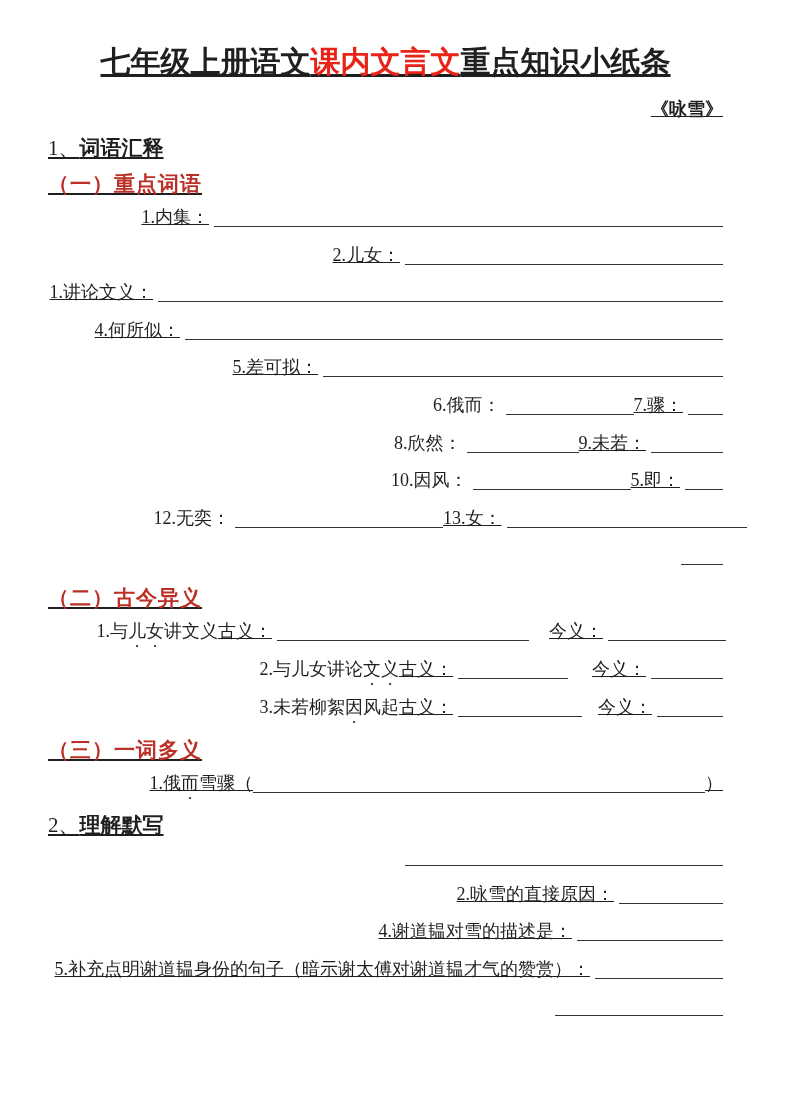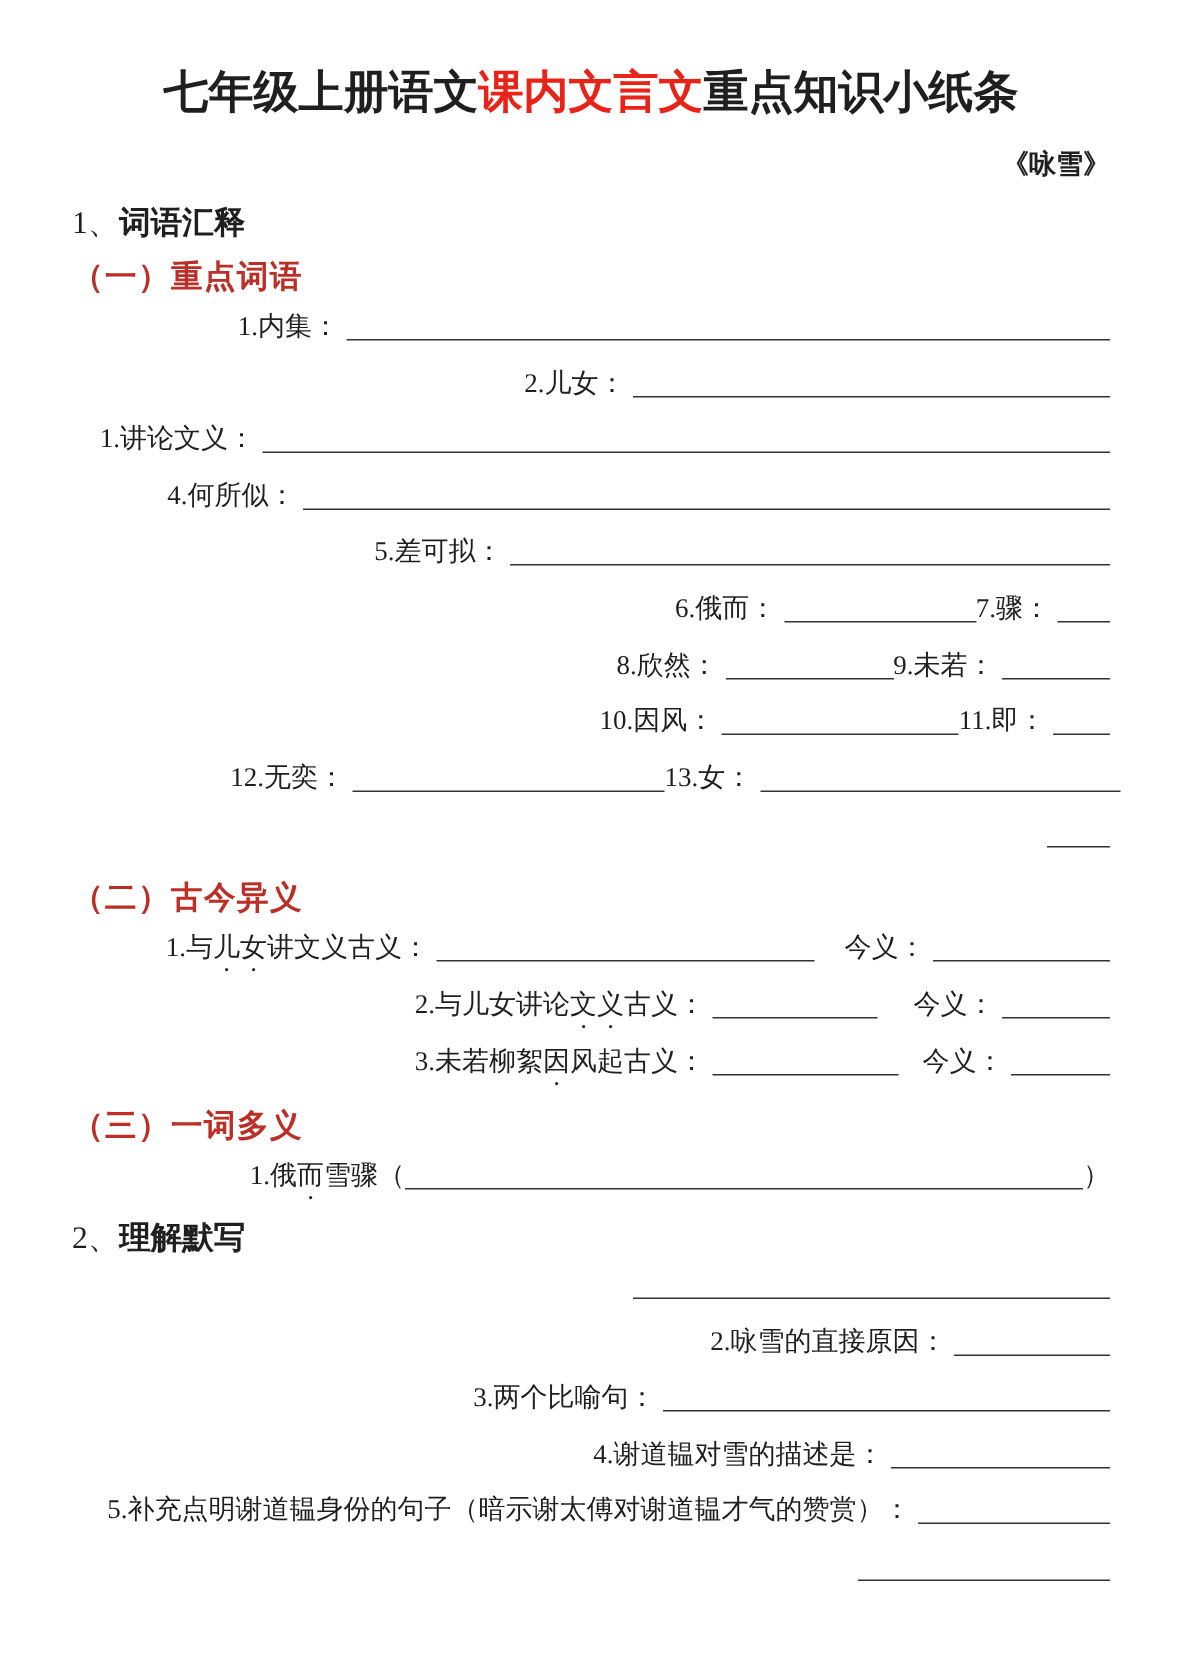--- a/index.html
+++ b/index.html
@@ -1,18 +1,18 @@
 <!DOCTYPE html>
 <html><head>
 <meta charset="utf-8">
 <style>
   html,body{margin:0;padding:0;background:#fff;}
   body{width:790px;height:1118px;overflow:hidden;
        font-family:"Liberation Serif","DejaVu Serif",serif;color:#1f1f1f;}
-  .page{padding:0 50px 0 48px;}
+  .page{padding:0 67px 0 48px;text-decoration:underline;}
   .title{margin-top:42px;line-height:40px;font-size:30px;font-weight:bold;
          text-align:center;letter-spacing:0;}
   .title .red{color:#e82318;}
   .subtitle{margin-top:14px;line-height:26px;font-size:18px;font-weight:bold;text-align:right;}
   .sec-head{margin-top:14px;line-height:25px;font-size:21px;}
   .sec-head .num{font-weight:normal;}
   .sec-head .t{font-weight:bold;}
   .sec-head.second{margin-top:10px;}
   .red-head{margin-top:8px;line-height:30px;font-size:21px;font-weight:bold;
             color:#bb2f26;letter-spacing:1px;}
@@ -41,40 +41,39 @@
   <div class="red-head">（一）重点词语</div>
 
   <div class="row"><span>1.内集：</span><span class="ul" style="width:509px"></span></div>
   <div class="row"><span>2.儿女：</span><span class="ul" style="width:318px"></span></div>
   <div class="row"><span>1.讲论文义：</span><span class="ul" style="width:565px"></span></div>
   <div class="row"><span>4.何所似：</span><span class="ul" style="width:538px"></span></div>
   <div class="row"><span>5.差可拟：</span><span class="ul" style="width:400px"></span></div>
 
   <div class="row"><span class="cl"><span>6.俄而：</span><span class="ul" style="width:128px"></span></span><span>7.骤：</span><span class="ul" style="width:35px"></span></div>
   <div class="row"><span class="cl"><span>8.欣然：</span><span class="ul" style="width:112px"></span></span><span>9.未若：</span><span class="ul" style="width:72px"></span></div>
-  <div class="row"><span class="cl"><span>10.因风：</span><span class="ul" style="width:158px"></span></span><span>11.即：</span><span class="ul" style="width:38px"></span></div>
+  <div class="row"><span class="cl"><span>10.因风：</span><span class="ul" style="width:158px"></span></span><span>5.即：</span><span class="ul" style="width:38px"></span></div>
   <div class="row"><span class="cl"><span>12.无奕：</span><span class="ul" style="width:208px"></span></span><span>13.女：</span><span class="ul" style="width:240px"></span></div>
 
   <div class="row"><span class="ul" style="width:42px;margin-left:0"></span></div>
 
   <div class="red-head">（二）古今异义</div>
 
   <div class="row"><span class="phrase"><span>1.与</span><span class="emph">儿女</span><span>讲文义</span></span><span>古义：</span><span class="ul" style="width:252px"></span><span class="jin-gap1">今义：</span><span class="ul" style="width:118px"></span></div>
 
   <div class="row"><span class="phrase"><span>2.与儿女讲论</span><span class="emph">文义</span><span></span></span><span>古义：</span><span class="ul" style="width:110px"></span><span class="jin-gap2">今义：</span><span class="ul" style="width:72px"></span></div>
 
   <div class="row"><span class="phrase"><span>3.未若柳絮</span><span class="emph">因</span><span>风起</span></span><span>古义：</span><span class="ul" style="width:124px"></span><span class="jin-gap3">今义：</span><span class="ul" style="width:66px"></span></div>
 
   <div class="red-head">（三）一词多义</div>
 
   <div class="row"><span>1.俄</span><span class="emph">而</span><span>雪骤</span><span>（</span><span class="ul" style="width:452px;margin-left:0"></span><span>）</span></div>
 
   <div class="sec-head second"><span class="num">2、</span><span class="t">理解默写</span></div>
 
   <div class="row"><span class="ul" style="width:318px"></span></div>
   <div class="row"><span>2.咏雪的直接原因：</span><span class="ul" style="width:104px"></span></div>
-  <div class="row"><span>3.两个比喻句：</span><span class="ul" style="width:298px"></span></div>
   <div class="row"><span>4.谢道韫对雪的描述是：</span><span class="ul" style="width:146px"></span></div>
   <div class="row"><span>5.补充点明谢道韫身份的句子（暗示谢太傅对谢道韫才气的赞赏）：</span><span class="ul" style="width:128px"></span></div>
 
   <div class="row"><span class="ul" style="width:168px;margin-left:0"></span></div>
 
 </div>
 
 </body></html>

